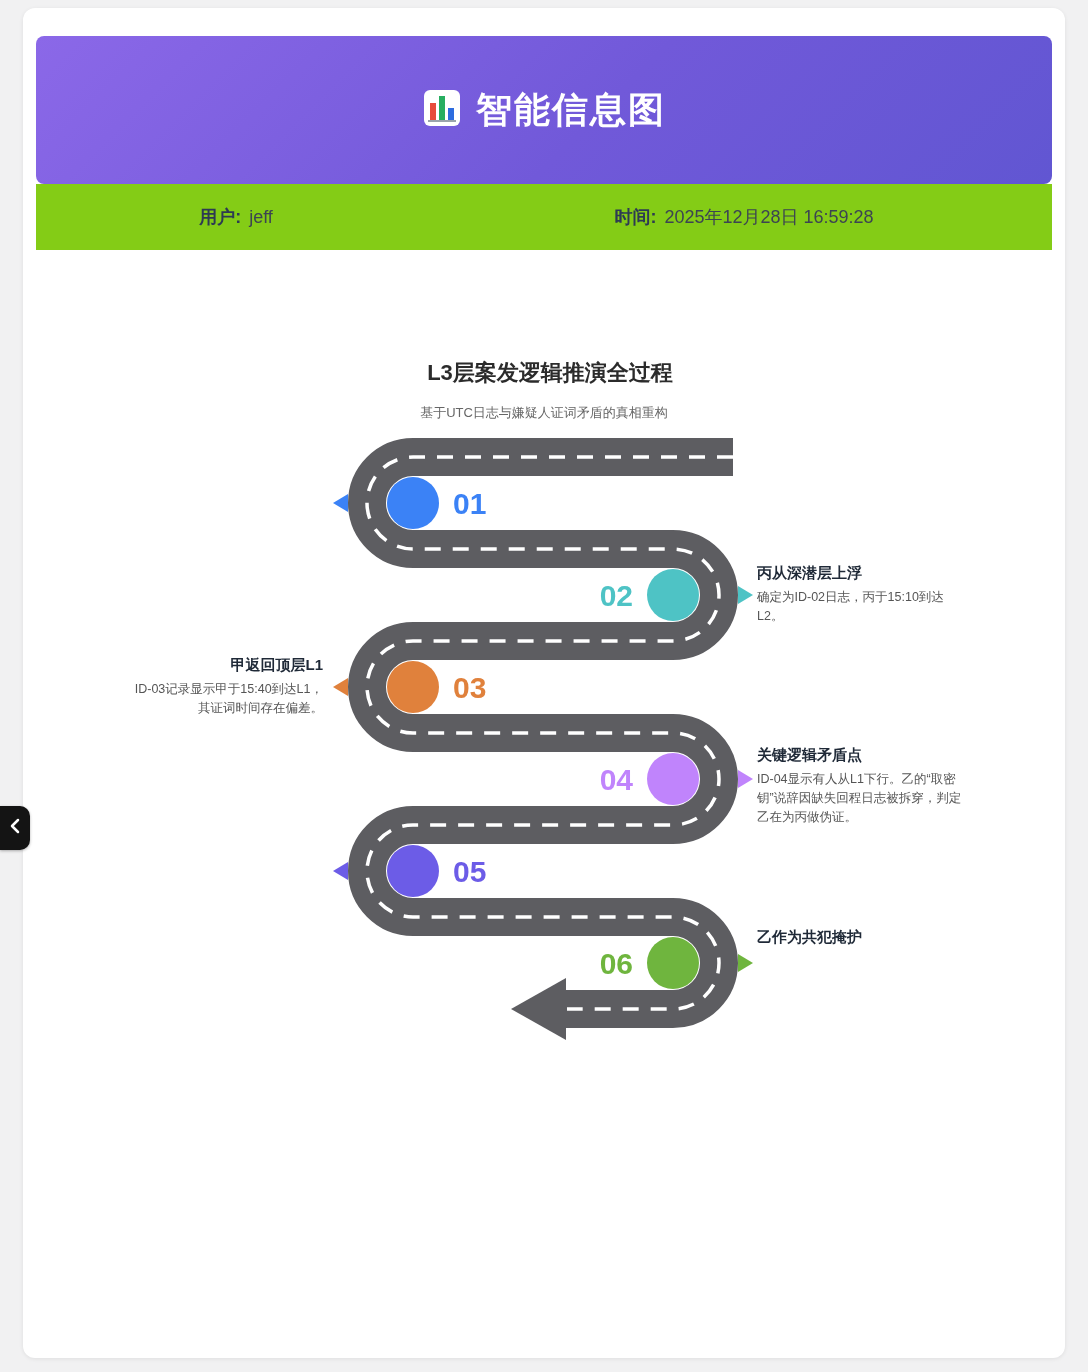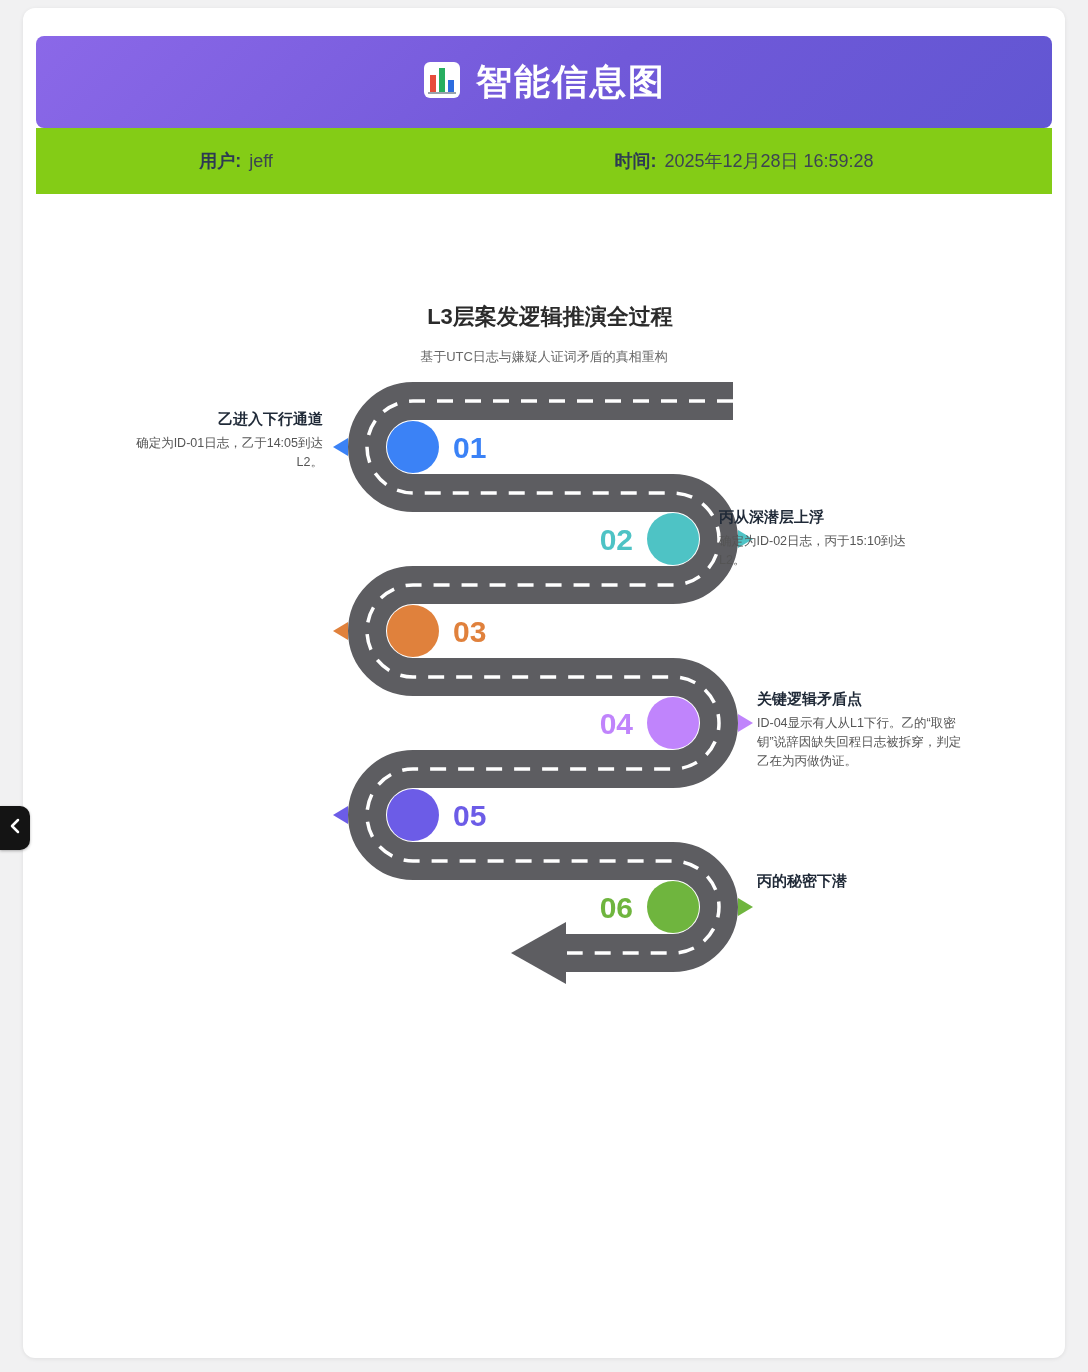--- a/index.html
+++ b/index.html
@@ -13,21 +13,21 @@
   }
   .card {
     position:absolute; left:23px; top:8px;
     width:1042px; height:1350px;
     background:#ffffff;
     border-radius:12px;
     box-shadow:0 1px 4px rgba(0,0,0,0.08);
   }
   .header {
     margin:28px 13px 0 13px;
-    height:92px;
+    height:148px;
     border-radius:8px;
     background:linear-gradient(135deg,#8b68e8 0%,#7159d9 55%,#6156d2 100%);
     display:flex; align-items:center; justify-content:center; gap:14px;
   }
   .header h1 {
     margin:0; color:#ffffff; font-size:36px; font-weight:bold; letter-spacing:2px;
   }
   .info-bar {
     margin:0 13px;
     height:66px;
@@ -127,39 +127,39 @@
 
       <circle cx="390" cy="613" r="26" fill="#6c5ce7"></circle>
       <text class="ms-number" x="430" y="624" text-anchor="start" fill="#6c5ce7">05</text>
       <polygon points="310,613 325,604 325,622" fill="#6c5ce7"></polygon>
 
       <circle cx="650" cy="705" r="26" fill="#6fb53e"></circle>
       <text class="ms-number" x="610" y="716" text-anchor="end" fill="#6fb53e">06</text>
       <polygon points="730,705 715,696 715,714" fill="#6fb53e"></polygon>
     </svg>
 
-    <div class="ms-text left" style="right:742px; top:208px;">
-      <p class="ms-title">乙进入下行通道</p>
-      <p class="ms-desc">确定为ID-01日志，乙于14:05到达L2。</p>
-    </div>
 
-    <div class="ms-text right" style="left:696px; top:306px;">
+    <div class="ms-text right" style="left:734px; top:306px;">
       <p class="ms-title">丙从深潜层上浮</p>
       <p class="ms-desc">确定为ID-02日志，丙于15:10到达L2。</p>
     </div>
 
+    <div class="ms-text left" style="right:742px; top:398px;">
+      <p class="ms-title">甲返回顶层L1</p>
+      <p class="ms-desc">ID-03记录显示甲于15:40到达L1，其证词时间存在偏差。</p>
+    </div>
 
     <div class="ms-text right" style="left:734px; top:488px;">
       <p class="ms-title">关键逻辑矛盾点</p>
       <p class="ms-desc">ID-04显示有人从L1下行。乙的“取密钥”说辞因缺失回程日志被拆穿，判定乙在为丙做伪证。</p>
     </div>
 
 
     <div class="ms-text right" style="left:734px; top:670px;">
-      <p class="ms-title">丙的秘密下潜</p>
+      <p class="ms-title">乙作为共犯掩护</p>
     </div>
 
   </div>
 </div>
 
 <div class="drawer-handle">
   <span>
     <svg width="12" height="16" viewBox="0 0 12 16">
       <polyline points="9,2 3,8 9,14" fill="none" stroke="#ffffff" stroke-width="2.5" stroke-linecap="round" stroke-linejoin="round"></polyline>
     </svg>

